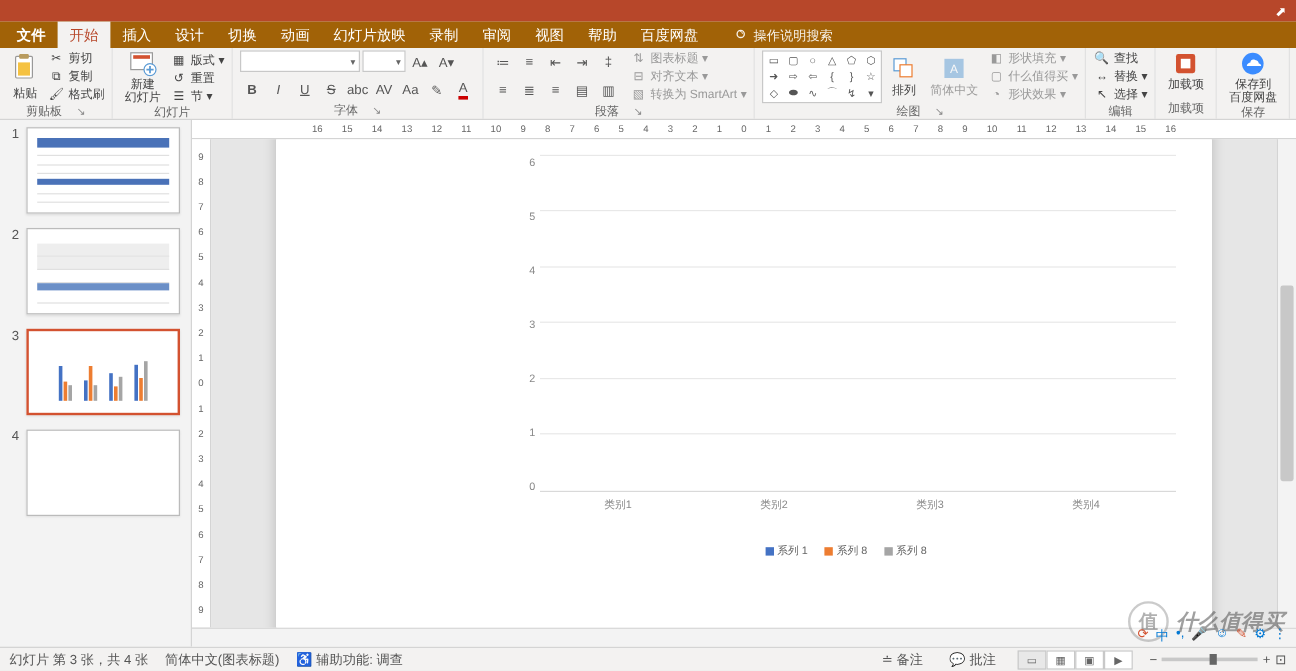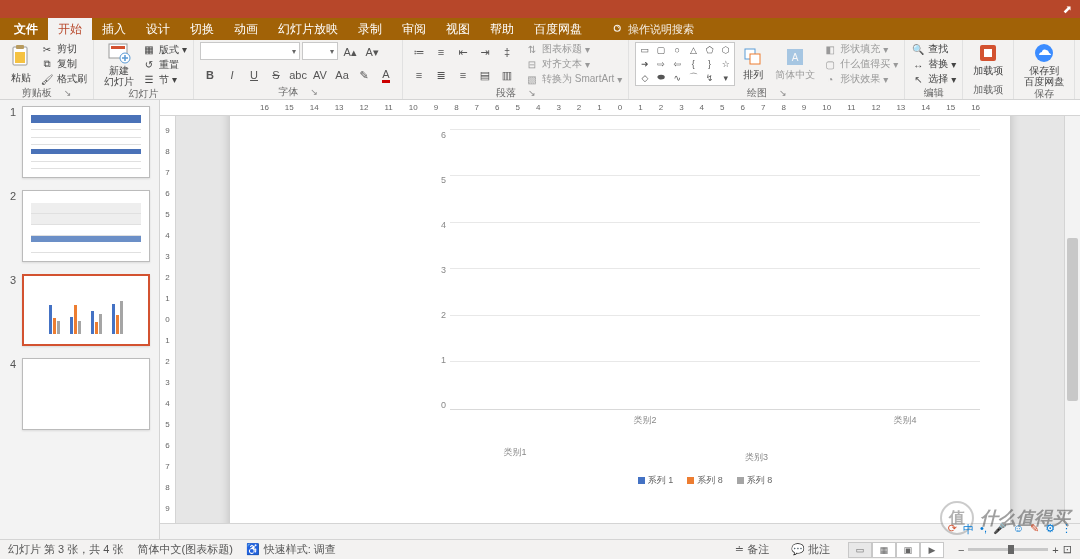--- a/index.html
+++ b/index.html
@@ -68,21 +68,21 @@
 .chart-title { text-align:center; font-size:13px; color:#595959; margin-bottom:4px;}
 .plot { position:relative; height: 280px; display:flex;}
 .yaxis { width:20px; display:flex; flex-direction:column; justify-content:space-between; align-items:flex-end; font-size:9px; color:#888; padding-right:4px;}
 .grid { flex:1; position:relative; border-bottom:1px solid #d9d9d9;}
 .gline { position:absolute; left:0; right:0; height:1px; background:#e8e8e8;}
 .bars { position:absolute; left:0; right:0; bottom:0; top:0; display:flex; justify-content:space-around; align-items:flex-end; padding: 0 10px;}
 .bgroup { display:flex; gap:2px; align-items:flex-end; width: 60px; justify-content:center;}
 .bar { width: 18px; }
 .xaxis { display:flex; justify-content:space-around; font-size:9px; color:#888; padding: 4px 10px 0 20px;}
 .legend { display:flex; justify-content:center; gap:14px; font-size:9px; color:#666; margin-top:10px;}
-.legend .it { display:flex; align-items:center; gap:3px;}
+.legend .it { display:flex; align-items:center; gap:3px;margin-top:16px;}
 .legend .sw { width:7px; height:7px;}
 
 .scrollv { width:16px; background:#f3f3f3; border-left:1px solid #d4d4d4; position:relative;}
 .scrollv .thumb-sc { position:absolute; left:2px; right:2px; top:30%; height:40%; background:#c8c8c8; border-radius:2px;}
 .scrollh { height:16px; background:#f3f3f3; border-top:1px solid #d4d4d4; display:flex; align-items:center; padding:0 4px;}
 
 
 .status { height: 20px; background: #f3f2f1; border-top: 1px solid #d4d4d4; display: flex; align-items: center; padding: 0 8px; font-size: 11px; color: #555; gap: 14px;}
 .status .spacer { flex:1;}
 .status .sbtn { cursor:pointer; padding: 0 4px;}
@@ -491,23 +491,23 @@
                       </div>
                       <div class="bgroup">
                         <div class="bar" style="background: rgb(68, 114, 196); height: 75%;"></div>
                         <div class="bar" style="background: rgb(237, 125, 49); height: 46.6667%;"></div>
                         <div class="bar" style="background: rgb(165, 165, 165); height: 83.3333%;"></div>
                       </div>
                     </div>
                 </div>
               </div>
               <div class="xaxis" id="xaxis">
-                  <div style="width: 60px; text-align: center; margin-top: 32px;">类别1</div>
+                  <div style="width: 60px; text-align: center;">类别1</div>
                   <div style="width: 60px; text-align: center;">类别2</div>
-                  <div style="width: 60px;  margin-top: 37px;">类别3</div>
+                  <div style="width: 60px; text-align: center;">类别3</div>
                   <div style="width: 60px; text-align: center;">类别4</div>
                 </div>
               <div class="legend" id="legend">
                   <div class="it">
                     <div class="sw" style="background: rgb(68, 114, 196);"></div>
                     <span>系列 1</span>
                   </div>
                   <div class="it">
                     <div class="sw" style="background: rgb(237, 125, 49);"></div>
                     <span>系列 8</span>
@@ -524,21 +524,21 @@
             <div class="thumb-sc"></div>
           </div>
       </div>
       <div class="scrollh"></div>
     </div>
   </div>
 
   <div class="status">
     <span>幻灯片 第 3 张，共 4 张</span>
     <span>简体中文(图表标题)</span>
-    <span><span>♿</span> <span>快速样式: 调查</span></span>
+    <span><span>♿</span> <span>辅助功能: 调查</span></span>
     <span class="spacer"></span>
     <span class="sbtn">≐ <span>备注</span></span>
     <span class="sbtn">💬 <span>批注</span></span>
     <div class="viewbtns">
       <div class="vb active">▭</div>
       <div class="vb">▦</div>
       <div class="vb">▣</div>
       <div class="vb">▶</div>
     </div>
     <div class="zoom">

